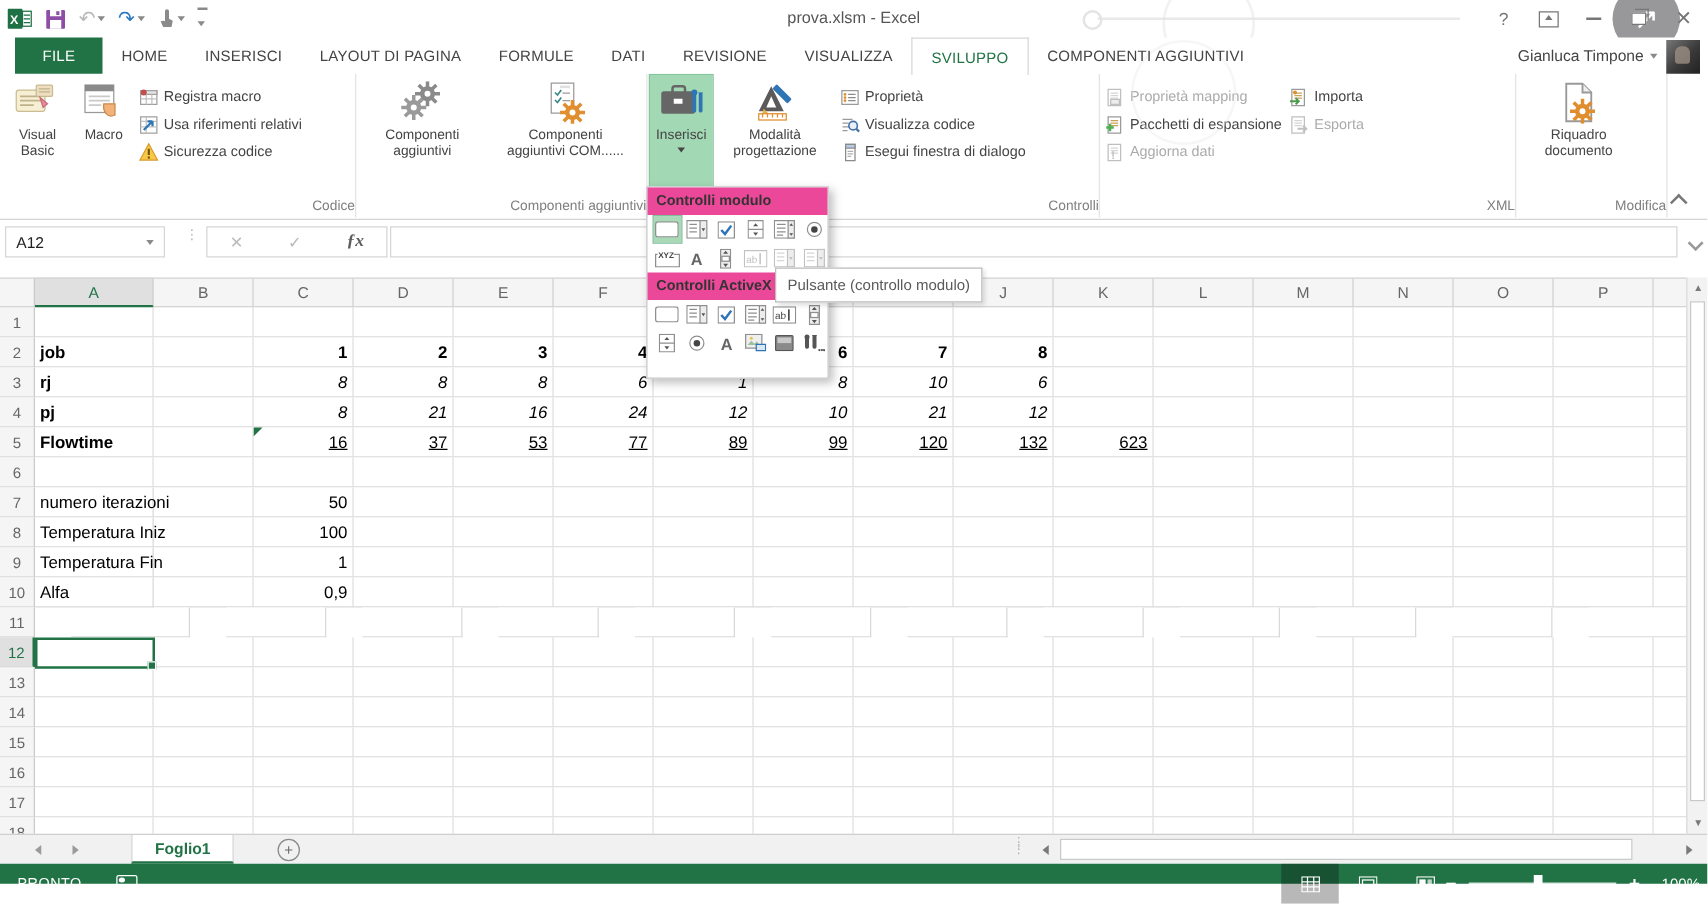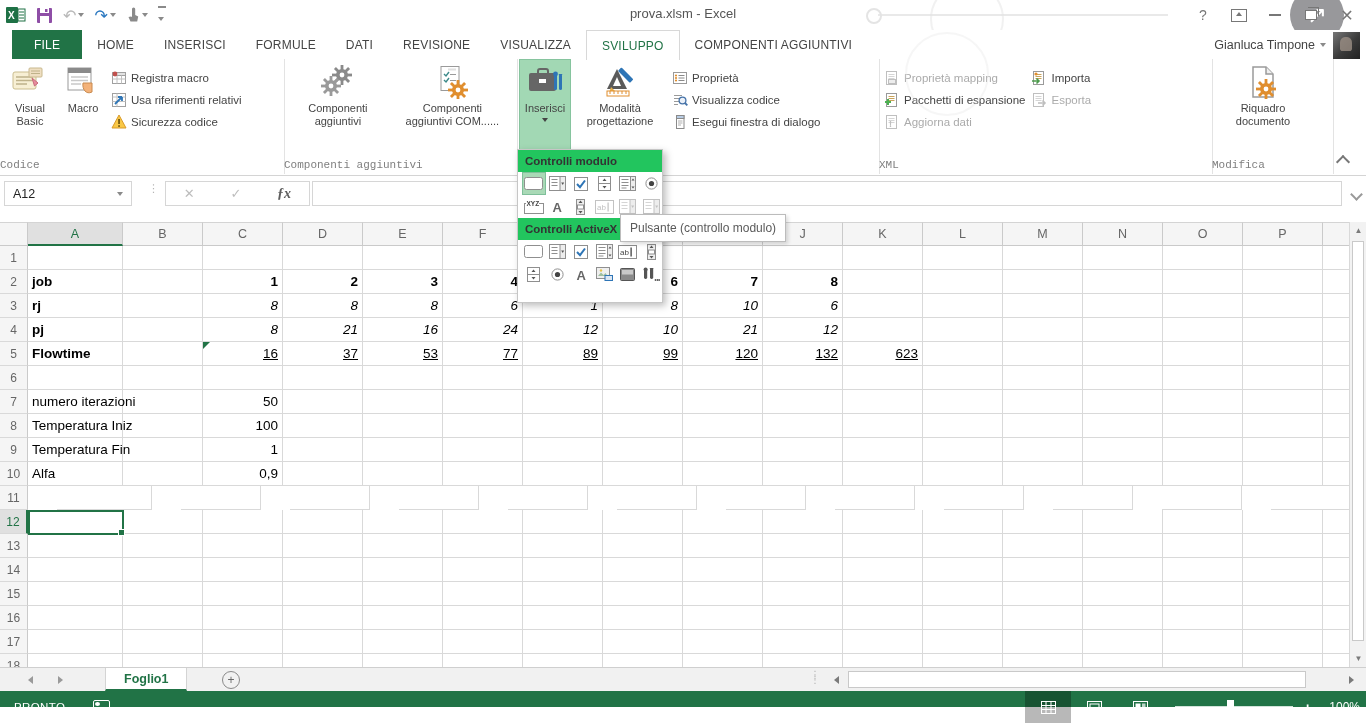--- a/index.html
+++ b/index.html
@@ -26,21 +26,21 @@
 #tabs{position:absolute;left:12px;top:0;height:29px;display:flex;}
 .tab{padding:0 15px;height:29px;display:flex;align-items:center;font-size:12px;letter-spacing:.2px;color:#444;white-space:nowrap;}
 .tab.file{background:#217346;color:#fff;padding:0 22px;}
 .tab.active{background:#fff;color:#217346;border:1px solid #D8D8D8;border-bottom:none;}
 #user-chip{position:absolute;right:40px;top:0;height:29px;display:flex;align-items:center;font-size:12.5px;color:#444;gap:5px;}
 #avatar{position:absolute;right:6px;top:2px;width:27px;height:27px;background:linear-gradient(135deg,#777 0%,#3a3a3a 55%,#222 100%);}
 #avatar:before{content:"";position:absolute;left:7px;top:5px;width:12px;height:14px;background:#9b8f84;border-radius:40% 40% 20% 20%;opacity:.8;}
 
 #ribbon{position:absolute;top:59px;left:0;width:1366px;height:116px;background:#fff;border-bottom:1px solid #D4D4D4;}
 .grp{position:absolute;top:0;height:115px;border-right:1px solid #E3E3E3;}
-.grp-label{position:absolute;bottom:3px;left:0;width:100%;text-align:left;font-size:11px;color:#7F7F7F;white-space:nowrap;font-family:Liberation Mono, monospace;}
+.grp-label{position:absolute;bottom:3px;left:0;width:100%;text-align:right;font-size:11px;color:#7F7F7F;white-space:nowrap;}
 .grp-body{position:absolute;top:0;left:0;right:0;bottom:20px;display:flex;align-items:flex-start;padding:1px 2px;}
 .bigbtn{height:89px;display:flex;flex-direction:column;align-items:center;padding-top:4px;box-sizing:border-box;margin:0 1px;}
 .bigbtn .bicon{height:36px;display:flex;align-items:center;justify-content:center;}
 .bigbtn .blabel{font-size:11px;line-height:13px;text-align:center;color:#444;margin-top:2px;white-space:pre-line;}
 .bigbtn.pressed{background:#A2D8B4;outline:1px solid #86C49E;}
 .smallcol{display:flex;flex-direction:column;padding-top:7px;}
 .smallitem{height:22px;display:flex;align-items:center;gap:4px;font-size:11.5px;color:#444;white-space:nowrap;padding:0 3px;}
 .smallitem.disabled{color:#ABABAB;}
 .chev-up{position:absolute;right:18px;bottom:8px;width:8px;height:8px;border-left:2px solid #777;border-top:2px solid #777;transform:rotate(45deg);}
 
@@ -70,21 +70,21 @@
 .cell.s-u{text-decoration:underline;justify-content:flex-end;}
 .cell.s-n{justify-content:flex-end;}
 #selbox{position:absolute;left:28px;top:297px;width:96px;height:25px;border:2px solid #217346;box-sizing:border-box;background:#fff;z-index:2;}
 #selbox:after{content:"";position:absolute;right:-3px;bottom:-3px;width:5px;height:5px;background:#217346;border:1px solid #fff;}
 #flagC5{position:absolute;z-index:2;width:0;height:0;border-top:7px solid #217346;border-right:7px solid transparent;}
 #vscroll{position:absolute;top:222px;right:0;width:17px;height:445px;background:#F2F2F2;border-left:1px solid #D9D9D9;box-sizing:border-box;}
 .sarrow{position:absolute;left:0;width:17px;height:17px;display:flex;align-items:center;justify-content:center;color:#7A7A7A;font-size:8px;}
 #vthumb{position:absolute;left:2px;top:19px;width:12px;height:400px;background:#fff;border:1px solid #C9C9C9;box-sizing:border-box;}
 
 #insmenu{position:absolute;left:517px;top:149px;width:146px;height:154px;background:#fff;border:1px solid #C6C6C6;box-shadow:3px 3px 7px rgba(0,0,0,.25);z-index:55;box-sizing:border-box;}
-.mhead{height:22px;background:#22c55e;color:#333;font-weight:bold;font-size:11.5px;display:flex;align-items:center;padding-left:7px;}
+.mhead{height:22px;background:#ec4899;color:#333;font-weight:bold;font-size:11.5px;display:flex;align-items:center;padding-left:7px;}
 .mrow{height:23px;display:flex;align-items:center;padding-left:5px;gap:2px;}
 .mi{width:22px;height:21px;display:flex;align-items:center;justify-content:center;}
 .mi.hov{background:#A9D9B6;outline:1px solid #7FBF9A;}
 #tooltip{position:absolute;left:620px;top:214px;height:26px;background:#fff;border:1px solid #BCBCBC;box-shadow:2px 2px 4px rgba(0,0,0,.15);color:#5A5A5A;font-size:12px;display:flex;align-items:center;padding:0 9px;z-index:60;white-space:nowrap;}
 
 #tabbar{position:absolute;top:667px;left:0;width:1366px;height:24px;background:#F1F1F1;border-top:1px solid #CFCFCF;box-sizing:border-box;}
 .navtri{position:absolute;top:8px;width:0;height:0;border-top:4px solid transparent;border-bottom:4px solid transparent;}
 #sheettab{position:absolute;left:105px;top:0;height:23px;background:#fff;border-left:1px solid #D4D4D4;border-right:1px solid #D4D4D4;border-bottom:2px solid #217346;box-sizing:border-box;padding:0 18px;display:flex;align-items:center;color:#217346;font-weight:bold;font-size:12.5px;}
 #addsheet{position:absolute;left:222px;top:3px;width:16px;height:16px;border:1px solid #8A8A8A;border-radius:50%;color:#6A6A6A;font-size:12px;display:flex;align-items:center;justify-content:center;}
 #hs-dots{position:absolute;left:810px;top:4px;color:#B5B5B5;font-size:10px;line-height:5px;}
@@ -166,20 +166,21 @@
     </div>
     <div id="deco-arrow">↗</div>
   </div>
 
   <div id="tabrow">
     <div class="deco-circ" style="top:2px;left:905px;width:80px;height:80px;opacity:.35;"></div>
     <div id="tabs">
         <div class="tab file">FILE</div>
         <div class="tab">HOME</div>
         <div class="tab">INSERISCI</div>
+        <div class="tab">LAYOUT DI PAGINA</div>
         <div class="tab">FORMULE</div>
         <div class="tab">DATI</div>
         <div class="tab">REVISIONE</div>
         <div class="tab">VISUALIZZA</div>
         <div class="tab active">SVILUPPO</div>
         <div class="tab">COMPONENTI AGGIUNTIVI</div>
       </div>
     <div id="user-chip">
       <span>Gianluca Timpone</span>
       <span class="tri-d"></span>

